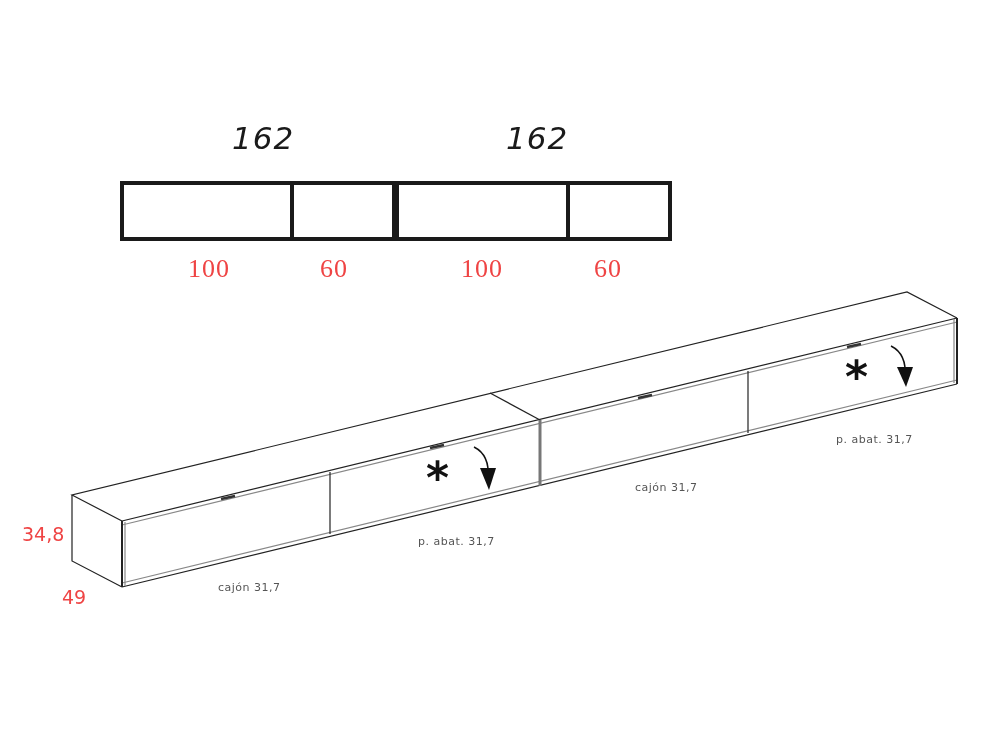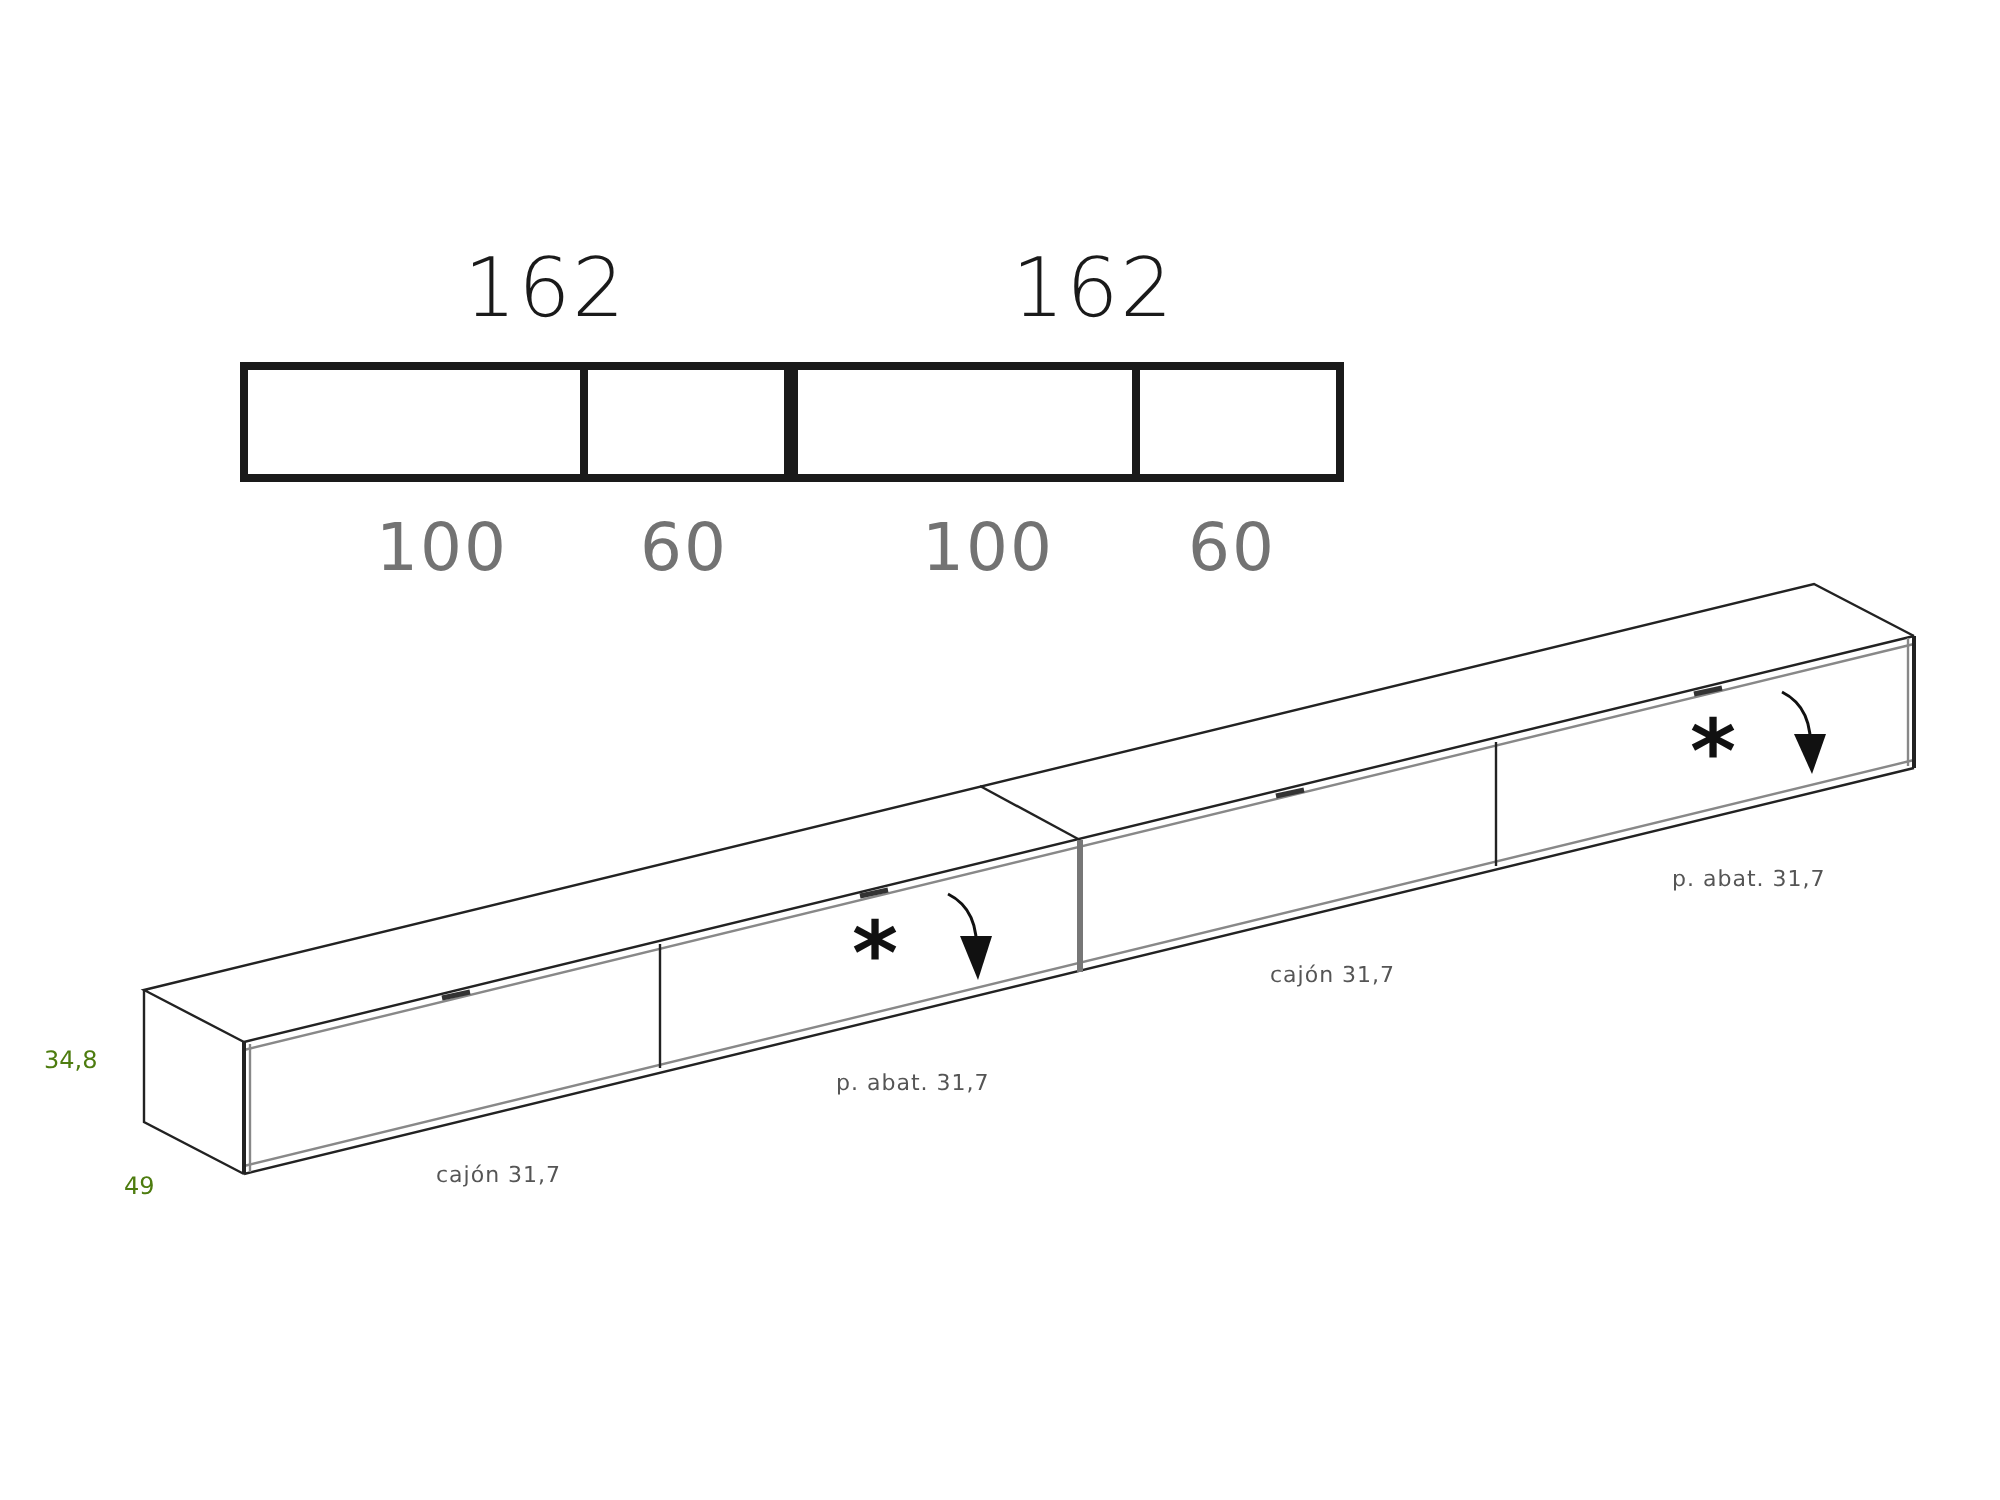--- a/index.html
+++ b/index.html
@@ -1,21 +1,21 @@
 <!DOCTYPE html>
 <html><head>
 <meta charset="utf-8">
 <style>
   html, body { margin: 0; padding: 0; background: #ffffff; }
   body { width: 1000px; height: 750px; position: relative; overflow: hidden;
          font-family: "DejaVu Sans", "Liberation Sans", sans-serif; }
   .abs { position: absolute; white-space: nowrap; }
-  .dim-top { font-size: 41px; color: #1a1a1a; font-weight: 300; letter-spacing: 1px; }
-  .dim-bot { font-size: 33px; color: #737373; letter-spacing: 1px; }
-  .dim-side { font-size: 12px; color: #4d7c0f; }
+  .dim-top { font-size: 31px; color: #1a1a1a; font-weight: 300; letter-spacing: 1px; font-style: italic; }
+  .dim-bot { font-size: 26px; color: #ef4444; letter-spacing: 1px; font-family: Liberation Serif, serif; }
+  .dim-side { font-size: 19px; color: #ef4444; }
   .label { font-size: 11px; color: #555555; letter-spacing: 0.5px; }
   .asterisk { font-size: 44px; font-weight: bold; color: #111; line-height: 1; }
   svg { position: absolute; left: 0; top: 0; }
 </style>
 </head>
 <body>
 
 <div class="abs dim-top" style="left:232px; top:120px;">162</div>
 <div class="abs dim-top" style="left:506px; top:120px;">162</div>
 

